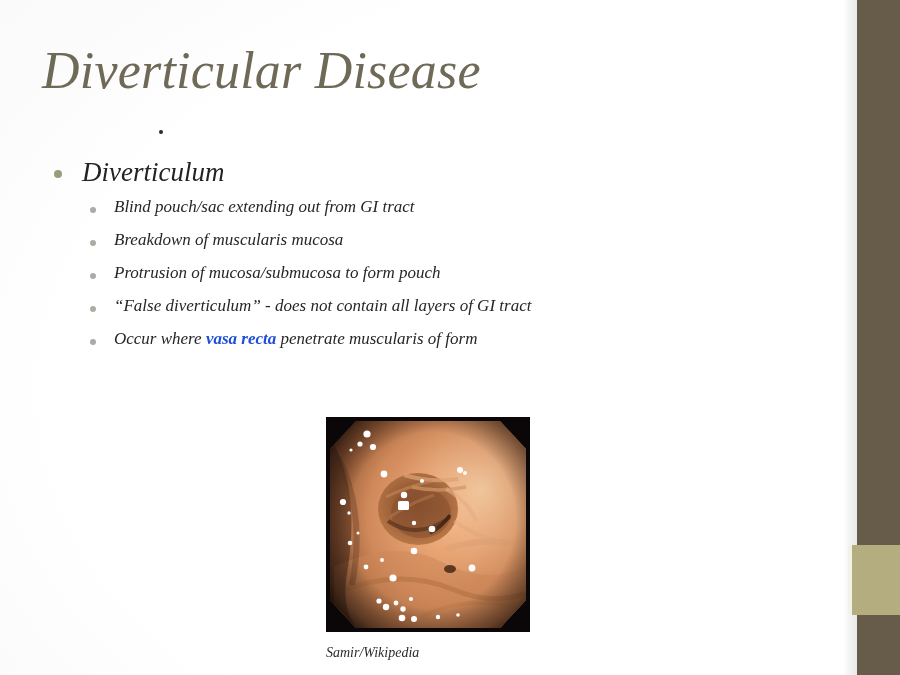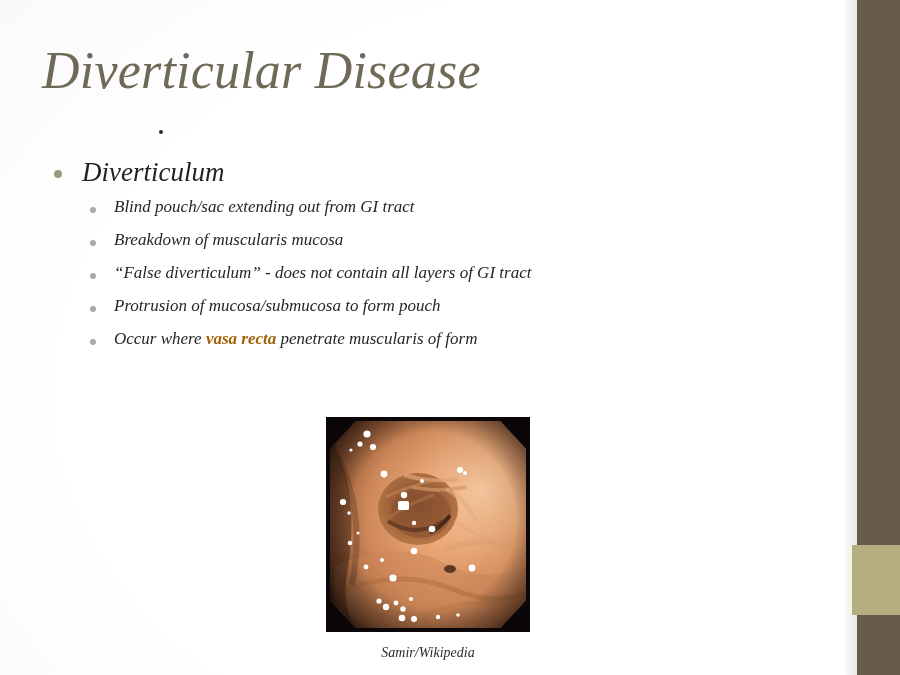--- a/index.html
+++ b/index.html
@@ -130,21 +130,21 @@
   .lvl2 .dot {
     position: absolute;
     left: 42px;
     top: 10px;
     width: 6px;
     height: 6px;
     border-radius: 50%;
     background: #a6afa4;
   }
   .hl {
-    color: #a16207;
+    color: #1d4ed8;
     font-weight: bold;
     text-align: right;
   }
 
   
   .figure {
     position: absolute;
     left: 326px;
     top: 417px;
     width: 204px;
@@ -156,21 +156,21 @@
     background: #0b0607;
     overflow: hidden;
   }
   .photo svg { display: block; width: 100%; height: 100%; }
 
   .caption {
     position: absolute;
     left: 326px;
     top: 645px;
     width: 204px;
-    text-align: center;
+    text-align: left;
     font-size: 14px;
     color: #2b2b2b;
   }
 </style>
 </head>
 <body>
 
 <div class="slide">
   <div class="slide-bg"></div>
 
@@ -199,26 +199,26 @@
         <span>Blind pouch/sac extending out from GI tract</span>
       </div>
 
       <div class="lvl2">
         <span class="dot"></span>
         <span>Breakdown of muscularis mucosa</span>
       </div>
 
       <div class="lvl2">
         <span class="dot"></span>
+        <span>Protrusion of mucosa/submucosa to form pouch</span>
+      </div>
+
+      <div class="lvl2">
+        <span class="dot"></span>
         <span>“False diverticulum” - does not contain all layers of GI tract</span>
-      </div>
-
-      <div class="lvl2">
-        <span class="dot"></span>
-        <span>Protrusion of mucosa/submucosa to form pouch</span>
       </div>
 
       <div class="lvl2">
         <span class="dot"></span>
         <span>Occur where </span><span class="hl">vasa recta</span><span> penetrate muscularis of form</span>
       </div>
 
     </div>
   </div>
 

